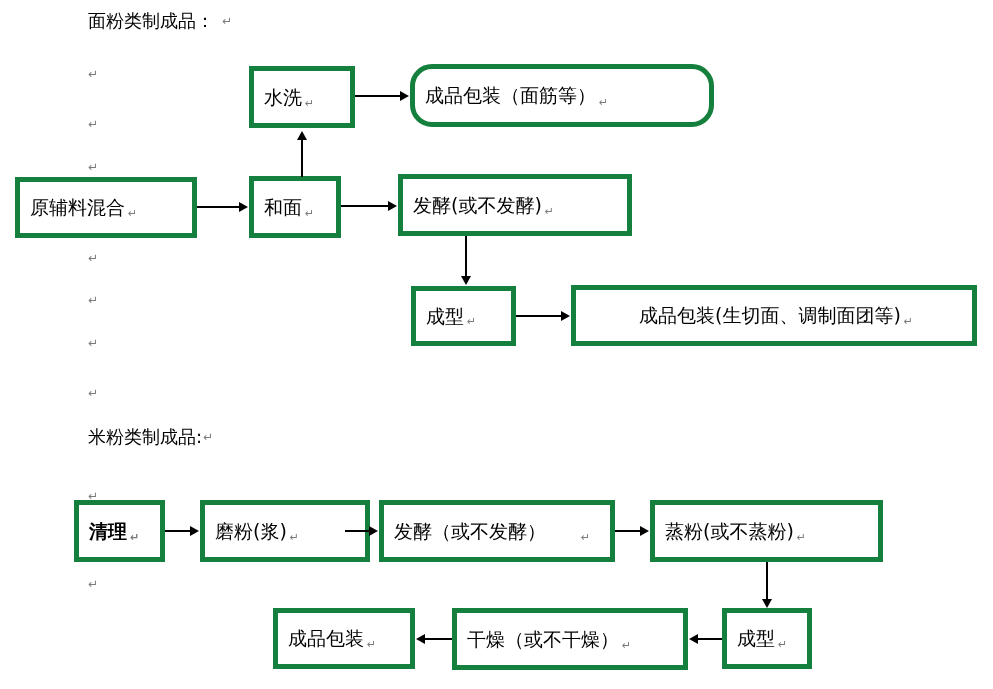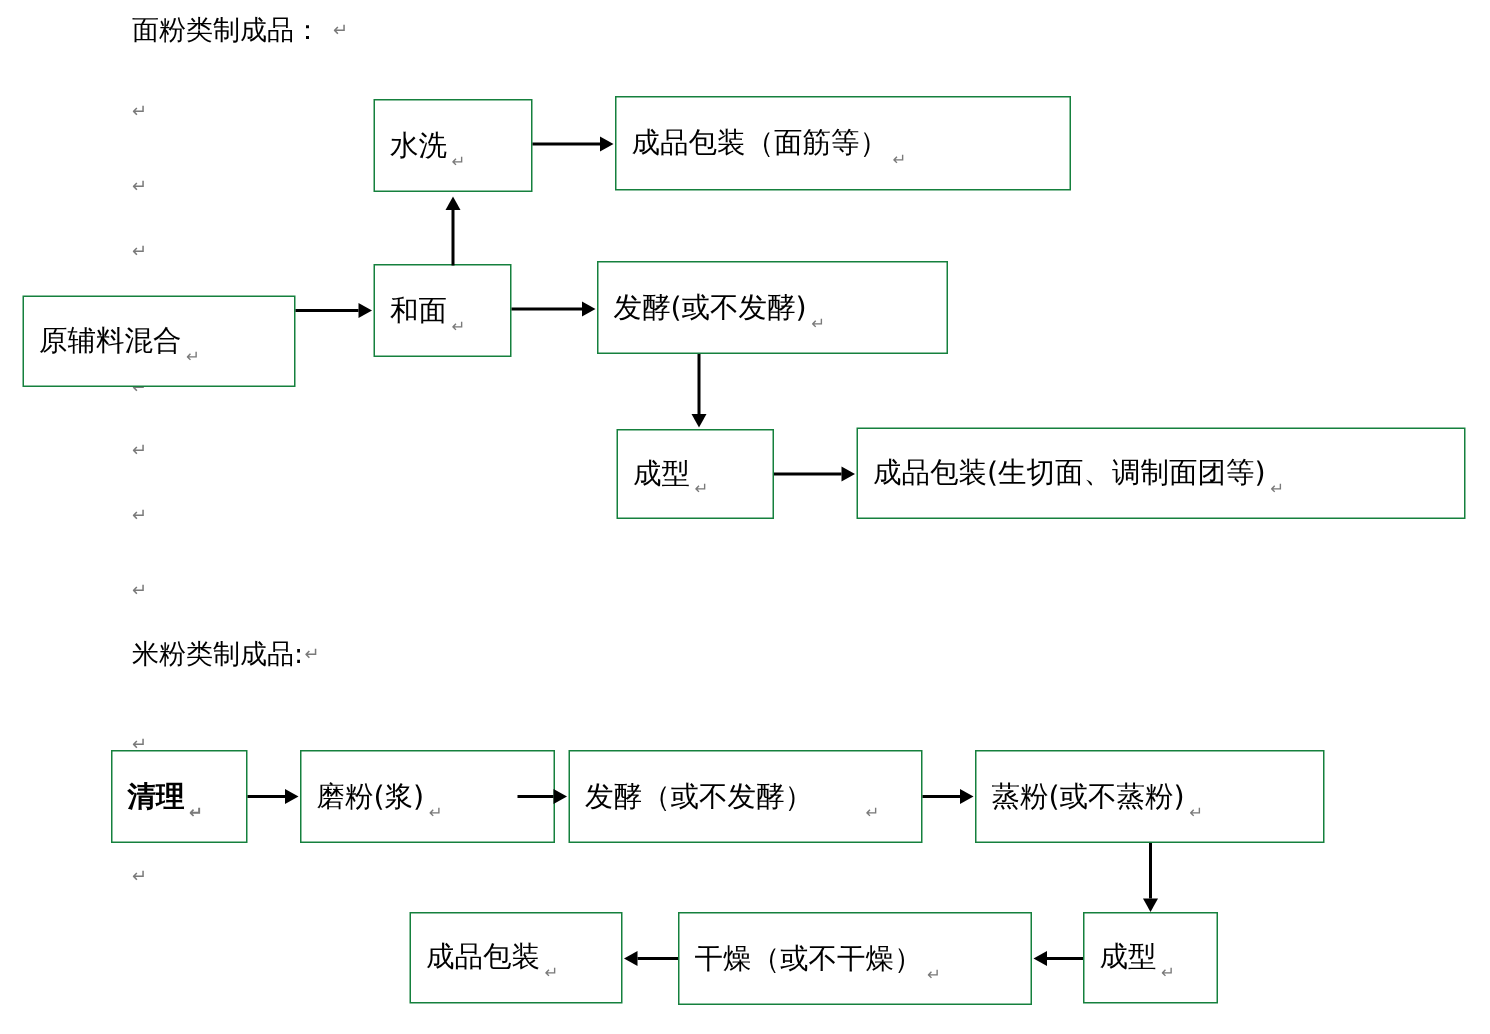--- a/index.html
+++ b/index.html
@@ -32,21 +32,21 @@
   }
   .heading-pilcrow {
     font-size: 12px;
     color: #7a7a7a;
     margin-left: 8px;
     vertical-align: 2px;
   }
   .box {
     position: absolute;
     box-sizing: border-box;
-    border: 1px solid #15803d;
+    border: 5px solid #15803d;
     background: #ffffff;
     display: flex;
     align-items: center;
     justify-content: flex-start;
     padding-left: 10px;
     padding-right: 6px;
   }
   .box .box-label {
     font-size: 19px;
     color: #000000;
@@ -112,46 +112,46 @@
   <div class="pilcrow" style="left:88px; top:252px;">↵</div>
   <div class="pilcrow" style="left:88px; top:294px;">↵</div>
   <div class="pilcrow" style="left:88px; top:337px;">↵</div>
   <div class="pilcrow" style="left:88px; top:387px;">↵</div>
 
   <div class="box" style="left:249px; top:66px; width:106px; height:62px;">
     <span class="box-label">水洗</span>
       <span class="box-pilcrow">↵</span>
   </div>
 
-  <div class="box" style="left:410px; top:64px; width:304px; height:63px;">
+  <div class="box" style="left:410px; top:64px; width:304px; height:63px;border-radius:22px;">
     <span class="box-label">成品包装（面筋等）</span>
       <span class="box-pilcrow">↵</span>
   </div>
 
-  <div class="box" style="left:15px; top:177px; width:182px; height:61px;margin-top:20px;">
+  <div class="box" style="left:15px; top:177px; width:182px; height:61px;">
     <span class="box-label">原辅料混合</span>
       <span class="box-pilcrow">↵</span>
   </div>
 
   <div class="box" style="left:249px; top:176px; width:92px; height:62px;">
     <span class="box-label">和面</span>
       <span class="box-pilcrow">↵</span>
   </div>
 
   <div class="box" style="left:398px; top:174px; width:234px; height:62px;">
     <span class="box-label">发酵(或不发酵)</span>
       <span class="box-pilcrow">↵</span>
   </div>
 
   <div class="box" style="left:411px; top:286px; width:105px; height:60px;">
     <span class="box-label">成型</span>
       <span class="box-pilcrow">↵</span>
   </div>
 
-  <div class="box" style="left:571px; top:285px; width:406px; height:61px;">
+  <div class="box" style="left:571px; top:285px; width:406px; height:61px;justify-content:center;">
     <span class="box-label">成品包装(生切面、调制面团等)</span>
       <span class="box-pilcrow">↵</span>
   </div>
 
   <div class="hline" style="left:197px; top:206px; width:42px;"></div>
   <div class="arrow arrow-right" style="left:239px; top:202px;"></div>
 
   <div class="vline" style="left:301px; top:140px; height:37px;"></div>
   <div class="arrow arrow-up" style="left:297px; top:131px;"></div>
 

